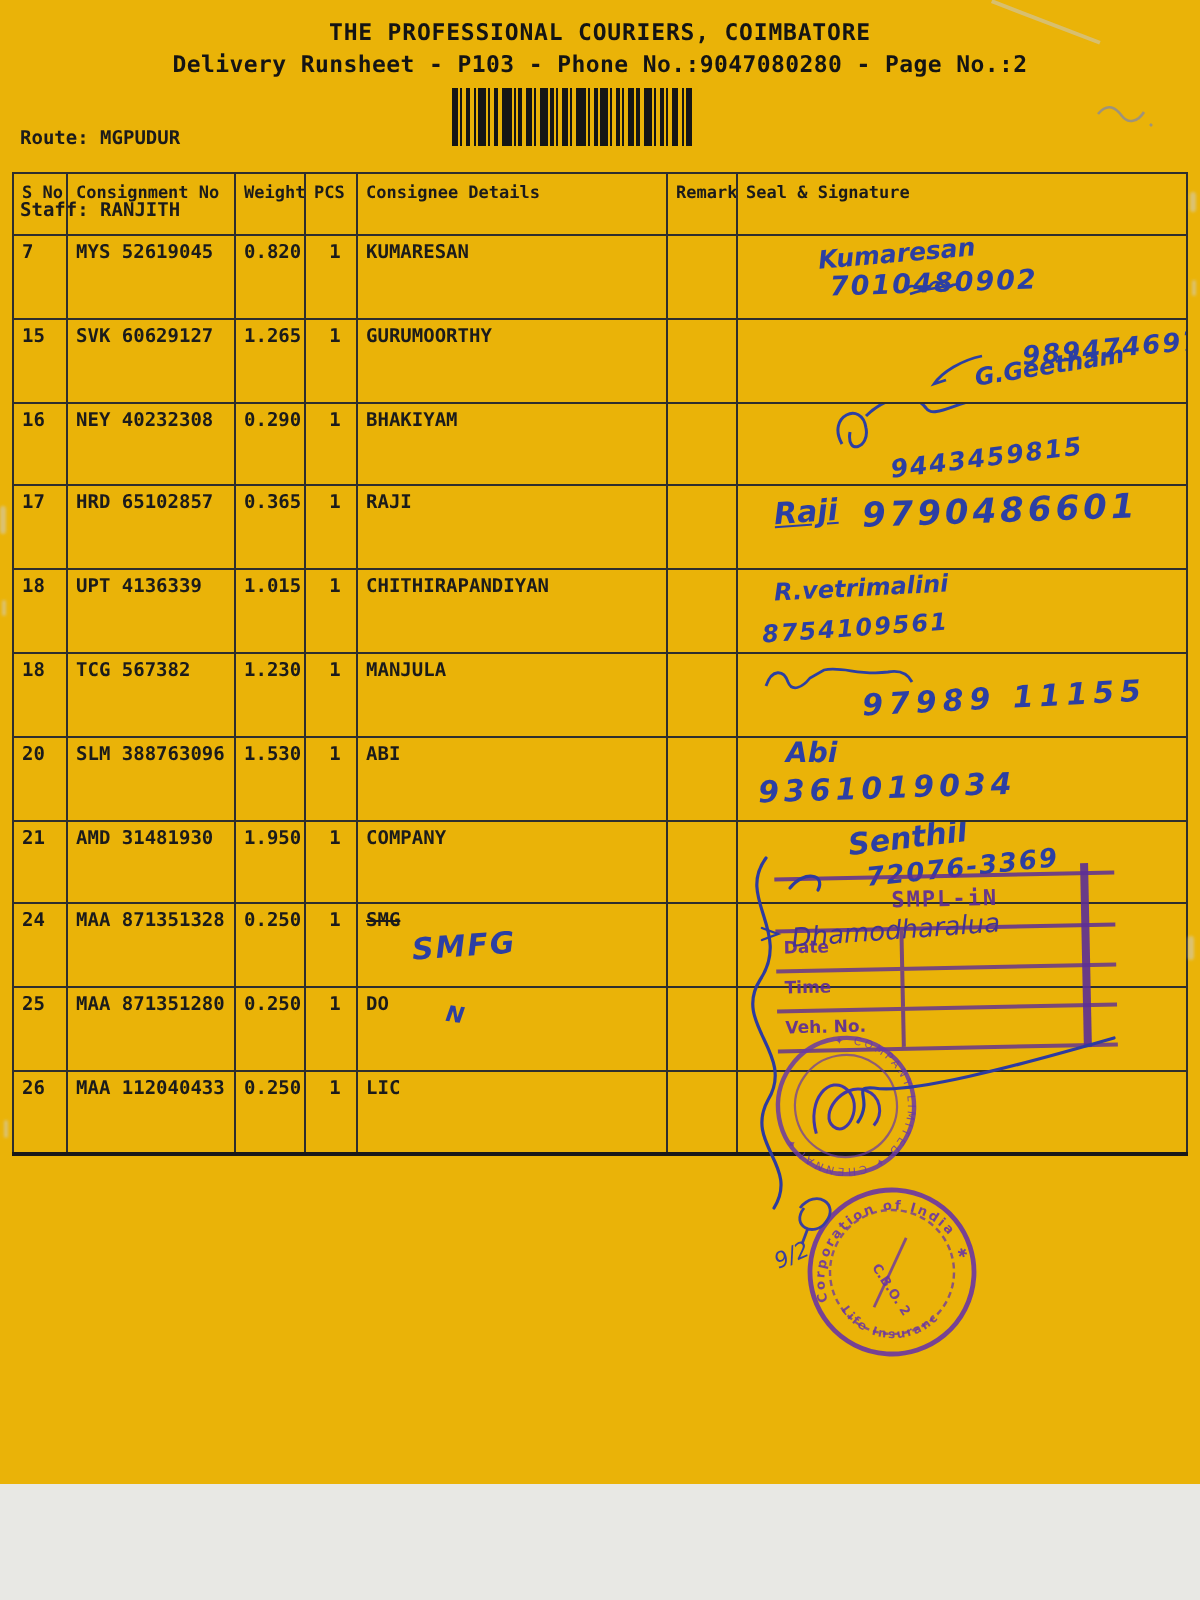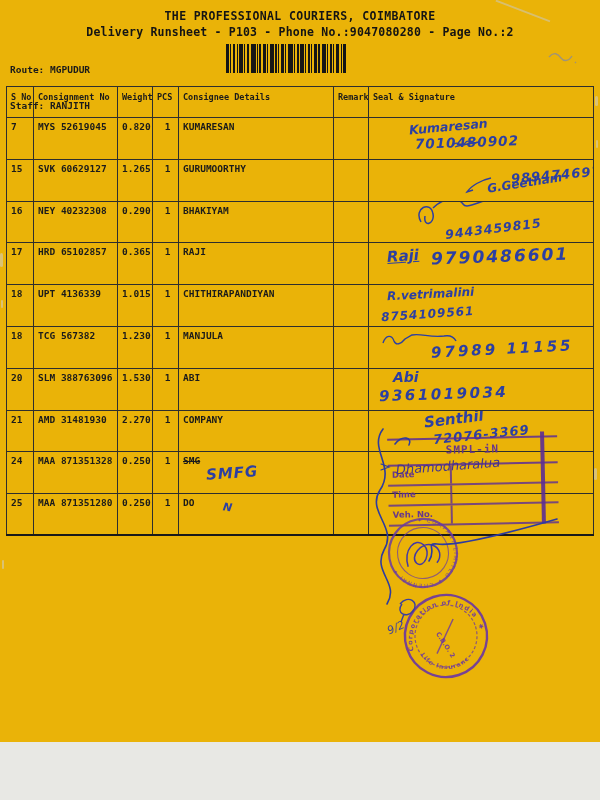--- a/index.html
+++ b/index.html
@@ -215,21 +215,21 @@
       <td></td>
       <td class="seal-cell">
         <span class="hw" style="left:24px;top:1px;font-size:14px">Abi</span>
         <span class="hw" style="left:10px;top:18px;font-size:15px;letter-spacing:2.5px;transform:rotate(-2deg)">9361019034</span>
       </td>
     </tr>
 
     <tr class="rdata">
       <td>21</td>
       <td>AMD 31481930</td>
-      <td>2.270</td>
+      <td>1.950</td>
       <td class="pcs">1</td>
       <td>COMPANY</td>
       <td></td>
       <td class="seal-cell">
         <span class="hw" style="left:55px;top:1px;font-size:15px;transform:rotate(-7deg)">Senthil</span>
         <span class="hw" style="left:64px;top:17px;font-size:13px;letter-spacing:1px;transform:rotate(-6deg)">72076-3369</span>
       </td>
     </tr>
 
 
@@ -253,20 +253,29 @@
       <td>0.250</td>
       <td class="pcs">1</td>
       <td class="cons-cell">
         <span>DO</span>
         <span class="hw" style="left:44px;top:8px;font-size:11px;transform:rotate(8deg)">N</span>
       </td>
       <td></td>
       <td class="seal-cell"></td>
     </tr>
 
+    <tr class="rdata">
+      <td>26</td>
+      <td>MAA 112040433</td>
+      <td>0.250</td>
+      <td class="pcs">1</td>
+      <td>LIC</td>
+      <td></td>
+      <td class="seal-cell"></td>
+    </tr>
   </tbody>
     </table>
 
   <div class="overlay">
 
     <div class="smpl">
       <div class="smpl-title">SMPL-iN</div>
       <div class="smpl-row">
         <span class="smpl-label">Date</span>
         <span class="smpl-div"></span>

